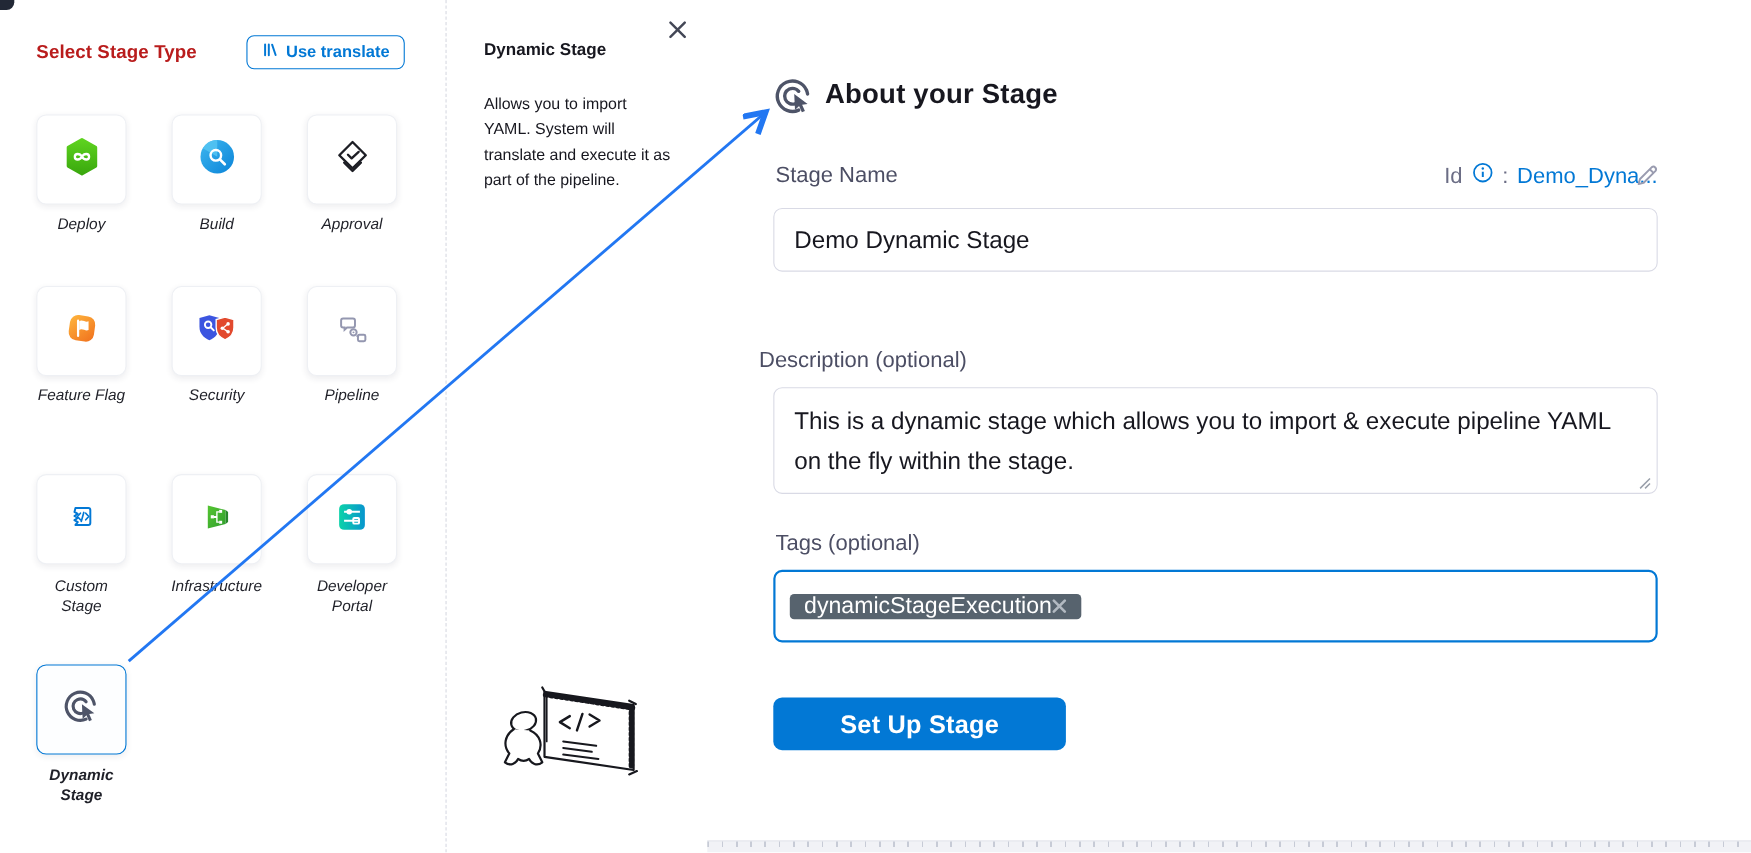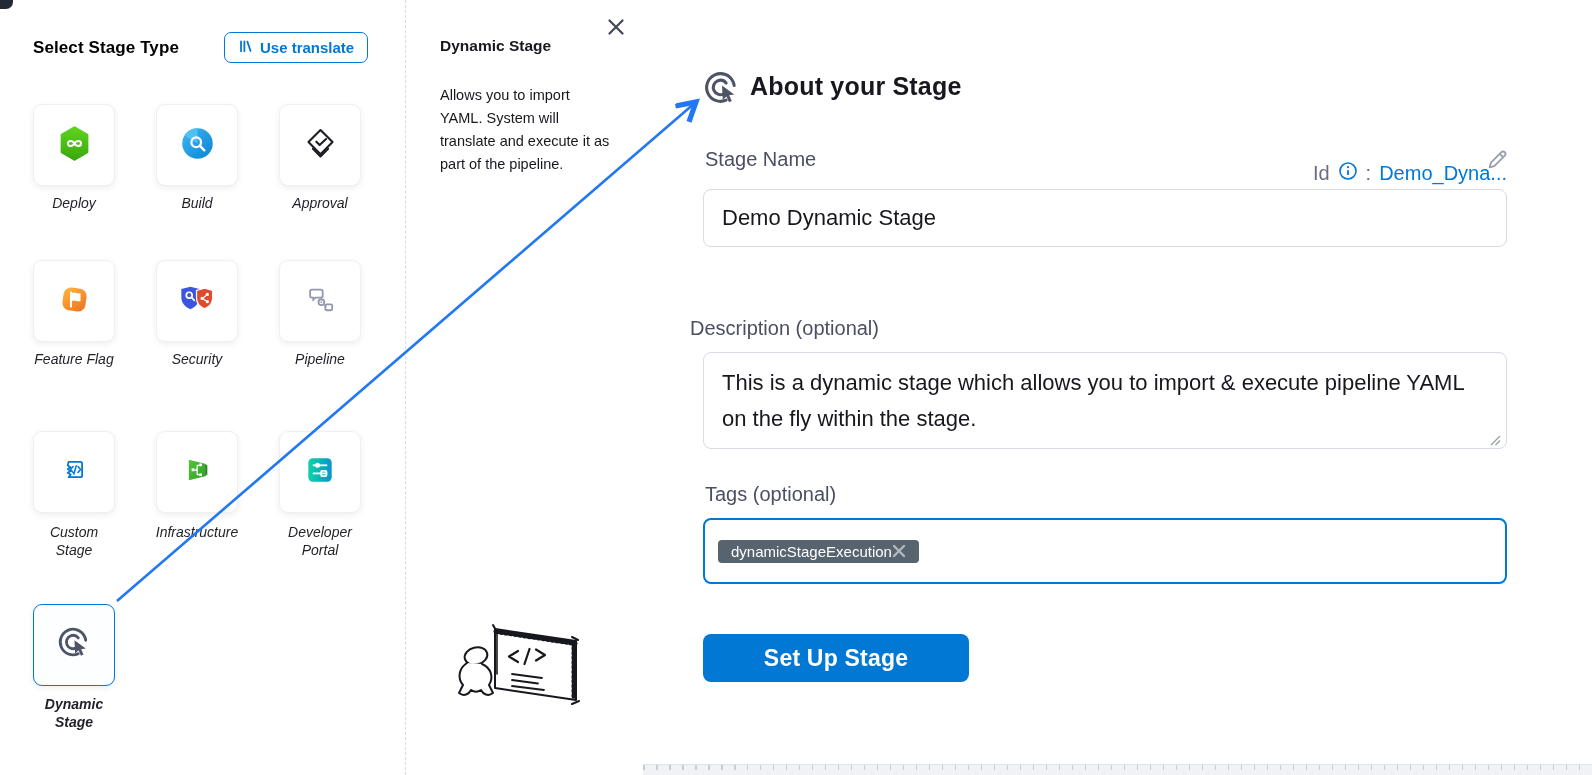--- a/index.html
+++ b/index.html
@@ -13,21 +13,21 @@
   }
   .abs { position: absolute; }
 
   
   .corner-fragment { left:0; top:0; width:13px; height:9px; background:#222836; border-radius:0 0 7px 0; }
 
   
   .divider-dashed { left:405px; top:0; height:775px; width:0; border-left:1px dashed #d7d9e2; }
 
   
-  .left-title { left:33px; top:38px; font-size:17px; font-weight:bold; color:#000000; letter-spacing:.1px; }
+  .left-title { left:33px; top:38px; font-size:17px; font-weight:bold; color:#b91c1c; letter-spacing:.1px; }
   .use-template-btn {
     left:224px; top:32px; height:31px; padding:0 13px;
     display:flex; align-items:center; gap:7px;
     border:1.5px solid #0278d5; border-radius:7px; background:#fff;
     color:#0278d5; font-size:15px; font-weight:600; cursor:pointer;
   }
   .tile {
     width:82px; height:82px; background:#fff;
     border:1px solid #eef0f4; border-radius:9px;
     box-shadow:0 2px 6px rgba(40,41,61,.08);
@@ -52,21 +52,21 @@
 
   
   .about-icon { left:701px; top:68px; }
   .about-title { left:750px; top:72px; font-size:25px; font-weight:bold; color:#17171f; letter-spacing:.2px; }
 
   .field-label { font-size:20px; color:#4c4e64; font-weight:500; }
   .lbl-name { left:705px; top:148px; }
   .lbl-desc { left:690px; top:317px; }
   .lbl-tags { left:705px; top:483px; }
 
-  .id-row { top:161px; right:85px; left:auto; display:flex; align-items:center; gap:8px; font-size:20px; color:#6b6d85;justify-content:center; }
+  .id-row { top:147px; right:85px; left:auto; display:flex; align-items:center; gap:8px; font-size:20px; color:#6b6d85;justify-content:center; }
   .id-value { color:#0278d5; font-weight:500; cursor:pointer; }
   .edit-btn { left:1484px; top:148px; width:26px; height:26px; background:none; border:none; cursor:pointer; }
 
   .name-input {
     left:703px; top:189px; width:804px; height:58px;
     border:1px solid #d9dae5; border-radius:8px; background:#fff;
     font-family:"Liberation Sans",sans-serif; font-size:22px; color:#17171f;
     padding:10px 18px; outline:none;
   }
   .desc-area {
@@ -78,21 +78,21 @@
   .resize-grip { left:1490px; top:432px; }
 
   .tags-box {
     left:703px; top:518px; width:804px; height:66px;
     border:2px solid #0278d5; border-radius:8px; background:#fff;
     display:flex; align-items:center; padding:0 13px; cursor:text;
   }
   .tag-chip {
     display:flex; align-items:center; 
     background:#57636e; border-radius:4px; height:23px; padding:0 13px;
-    color:#ffffff; font-size:15px;
+    color:#ffffff; font-size:21px;
   }
   .tag-chip .x { display:flex; cursor:pointer; }
 
   .setup-btn {
     left:703px; top:634px; width:266px; height:48px;
     background:#0278d5; border:none; border-radius:8px;
     color:#fff; font-family:"Liberation Sans",sans-serif; font-size:23px; font-weight:600;
     cursor:pointer; letter-spacing:.2px;
   }
 

